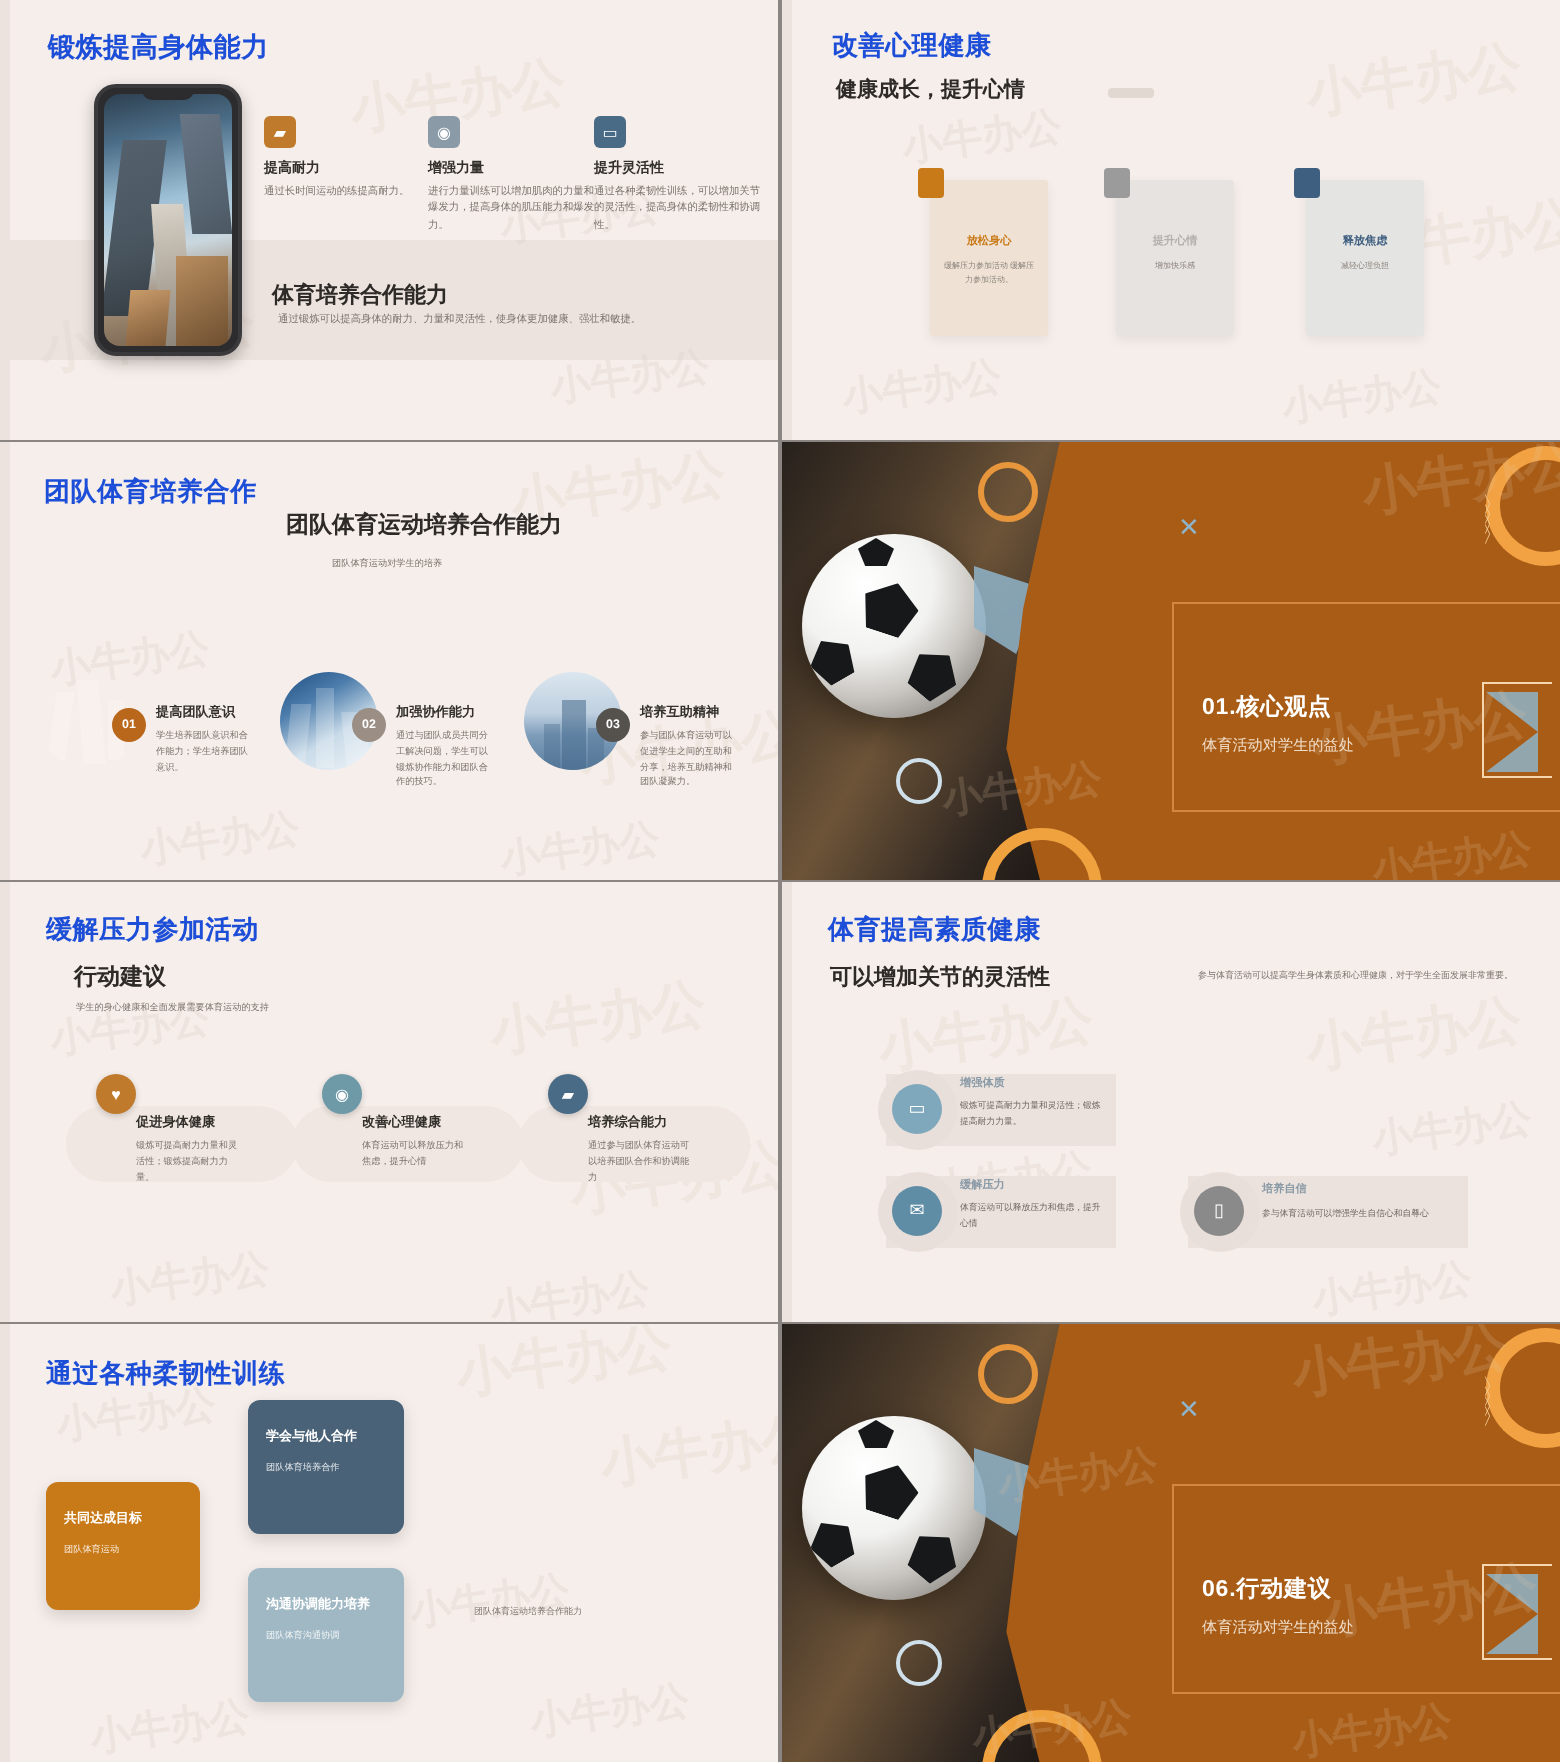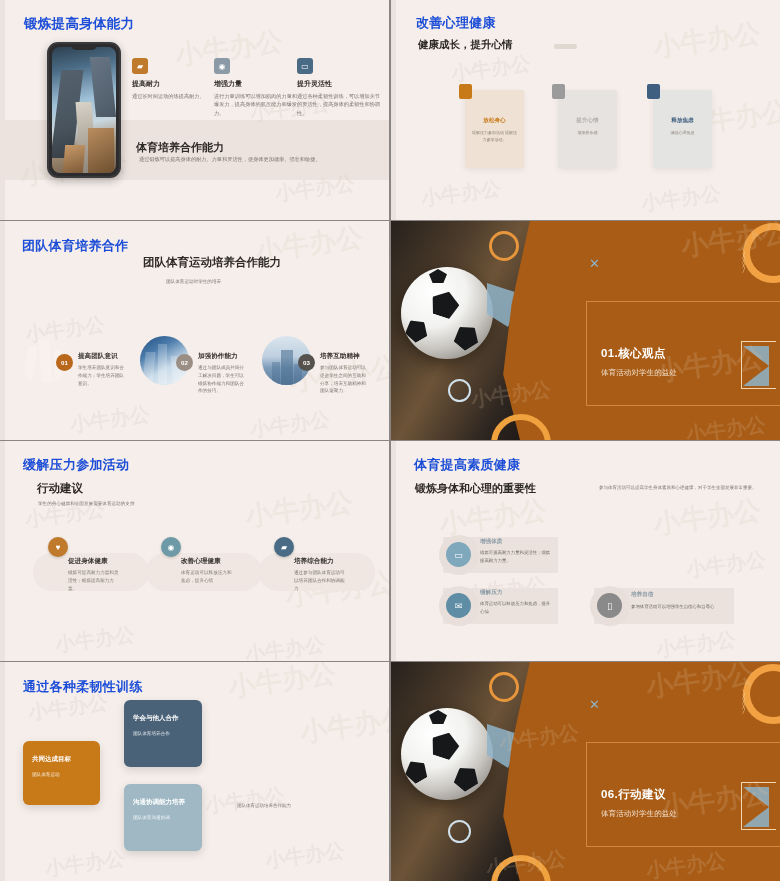--- a/index.html
+++ b/index.html
@@ -316,21 +316,21 @@
   <div class="slide">
     <div class="edgebar"></div>
     <div class="wm">
       <span class="big" style="left:48px;top:58px;transform:rotate(-8deg)">小牛办公</span>
       <span class="big" style="left:262px;top:58px;transform:rotate(-8deg)">小牛办公</span>
       <span style="left:75px;top:135px;transform:rotate(-8deg)">小牛办公</span>
       <span style="left:295px;top:110px;transform:rotate(-8deg)">小牛办公</span>
       <span style="left:265px;top:190px;transform:rotate(-8deg)">小牛办公</span>
     </div>
     <div class="h1 s6-title">体育提高素质健康</div>
-    <div class="s6-sub">锻炼身体和心理的重要性</div>
+    <div class="s6-sub">可以增加关节的灵活性</div>
     <div class="s6-desc">参与体育活动可以提高学生身体素质和心理健康，对于学生全面发展非常重要。</div>
 
     <div class="s6row" style="left:52px;top:96px;width:115px"></div>
     <div class="s6-ic-h" style="left:48px;top:94px"></div>
     <div class="s6-ic" style="left:55px;top:101px;background:#7fa8bd">
         <span>▭</span>
       </div>
     <div class="s6-t" style="left:89px;top:97px">增强体质</div>
     <div class="s6-d" style="left:89px;top:108px;width:74px">锻炼可提高耐力力量和灵活性；锻炼提高耐力力量。</div>
 

